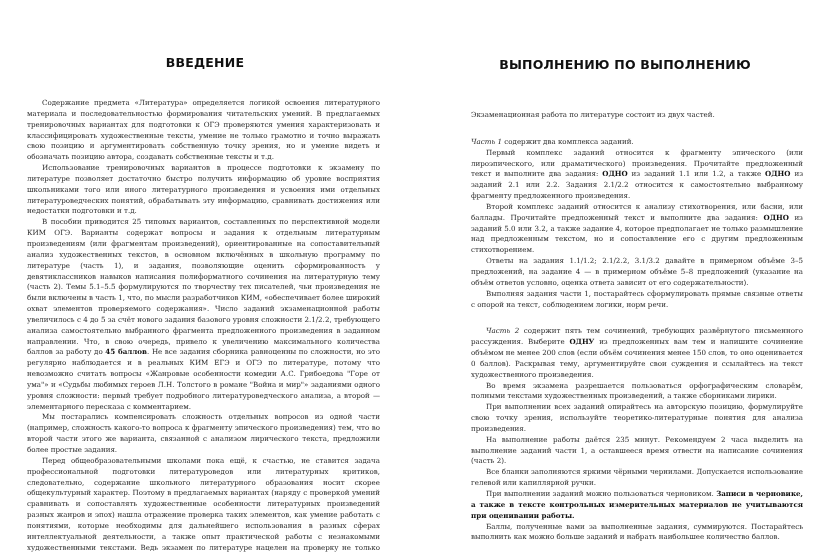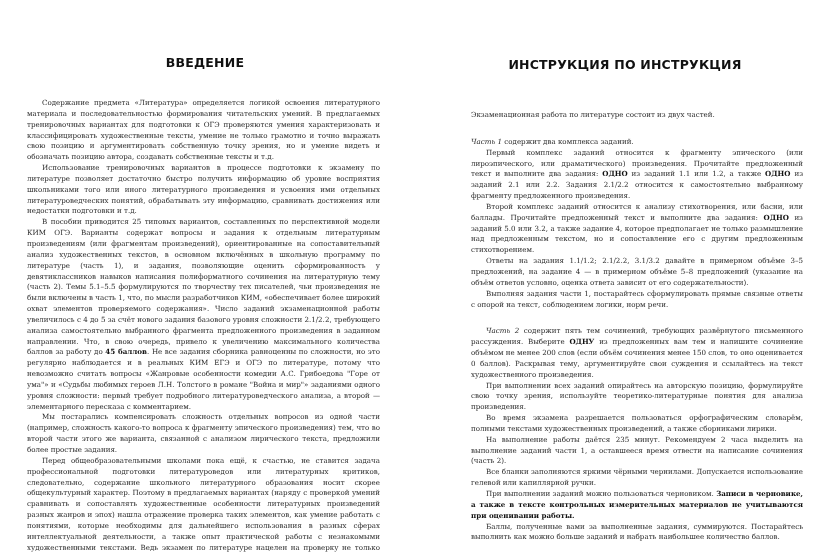--- a/index.html
+++ b/index.html
@@ -31,31 +31,31 @@
     <p>Содержание предмета «Литература» определяется логикой освоения литературного материала и последовательностью формирования читательских умений. В предлагаемых тренировочных вариантах для подготовки к ОГЭ проверяются умения характеризовать и классифицировать художественные тексты, умение не только грамотно и точно выражать свою позицию и аргументировать собственную точку зрения, но и умение видеть и обозначать позицию автора, создавать собственные тексты и т.д.</p>
     <p>Использование тренировочных вариантов в процессе подготовки к экзамену по литературе позволяет достаточно быстро получить информацию об уровне восприятия школьниками того или иного литературного произведения и усвоения ими отдельных литературоведческих понятий, обрабатывать эту информацию, сравнивать достижения или недостатки подготовки и т.д.</p>
     <p><span>В пособии приводится 25 типовых вариантов, составленных по перспективной модели КИМ ОГЭ. Варианты содержат вопросы и задания к отдельным литературным произведениям (или фрагментам произведений), ориентированные на сопоставительный анализ художественных текстов, в основном включённых в школьную программу по литературе (часть 1), и задания, позволяющие оценить сформированность у девятиклассников навыков написания полиформатного сочинения на литературную тему (часть 2). Темы 5.1–5.5 формулируются по творчеству тех писателей, чьи произведения не были включены в часть 1, что, по мысли разработчиков КИМ, «обеспечивает более широкий охват элементов проверяемого содержания». Число заданий экзаменационной работы увеличилось с 4 до 5 за счёт нового задания базового уровня сложности 2.1/2.2, требующего анализа самостоятельно выбранного фрагмента предложенного произведения в заданном направлении. Что, в свою очередь, привело к увеличению максимального количества баллов за работу до</span> <b>45 баллов</b><span>. Не все задания сборника равноценны по сложности, но это регулярно наблюдается и в реальных КИМ ЕГЭ и ОГЭ по литературе, потому что невозможно считать вопросы «Жанровые особенности комедии А.С. Грибоедова "Горе от ума"» и «Судьбы любимых героев Л.Н. Толстого в романе "Война и мир"» заданиями одного уровня сложности: первый требует подробного литературоведческого анализа, а второй — элементарного пересказа с комментарием.</span></p>
     <p>Мы постарались компенсировать сложность отдельных вопросов из одной части (например, сложность какого-то вопроса к фрагменту эпического произведения) тем, что во второй части этого же варианта, связанной с анализом лирического текста, предложили более простые задания.</p>
     <p>Перед общеобразовательными школами пока ещё, к счастью, не ставится задача профессиональной подготовки литературоведов или литературных критиков, следовательно, содержание школьного литературного образования носит скорее общекультурный характер. Поэтому в предлагаемых вариантах (наряду с проверкой умений сравнивать и сопоставлять художественные особенности литературных произведений разных жанров и эпох) нашла отражение проверка таких элементов, как умение работать с понятиями, которые необходимы для дальнейшего использования в разных сферах интеллектуальной деятельности, а также опыт практической работы с незнакомыми художественными текстами. Ведь экзамен по литературе нацелен на проверку не только глубины усвоения школьниками фактического материала, навыков анализа текста, но также призван оценивать приобретённые навыки самостоятельной исследовательской работы, уровень развития речи и логического мышления ученика.</p>
   </div>
 </div>
 
 <div class="page right">
   <h1>
-    <span>ИНСТРУКЦИЯ ПО ИНСТРУКЦИЯ</span><br>
+    <span>ВЫПОЛНЕНИЮ ПО ВЫПОЛНЕНИЮ</span><br>
   </h1>
   <div class="body">
     <p class="noindent">Экзаменационная работа по литературе состоит из двух частей.</p>
     <p class="noindent gap"><i>Часть 1</i><span> содержит два комплекса заданий.</span></p>
     <p><span>Первый комплекс заданий относится к фрагменту эпического (или лироэпического, или драматического) произведения. Прочитайте предложенный текст и выполните два задания: </span><b>ОДНО</b><span> из заданий 1.1 или 1.2, а также </span><b>ОДНО</b><span> из заданий 2.1 или 2.2. Задания 2.1/2.2 относится к самостоятельно выбранному фрагменту предложенного произведения.</span></p>
     <p><span>Второй комплекс заданий относится к анализу стихотворения, или басни, или баллады. Прочитайте предложенный текст и выполните два задания: </span><b>ОДНО</b><span> из заданий 5.0 или 3.2, а также задание 4, которое предполагает не только размышление над предложенным текстом, но и сопоставление его с другим предложенным стихотворением.</span></p>
     <p>Ответы на задания 1.1/1.2; 2.1/2.2, 3.1/3.2 давайте в примерном объёме 3–5 предложений, на задание 4 — в примерном объёме 5–8 предложений (указание на объём ответов условно, оценка ответа зависит от его содержательности).</p>
     <p>Выполняя задания части 1, постарайтесь сформулировать прямые связные ответы с опорой на текст, соблюдением логики, норм речи.</p>
     <p class="gap"><i>Часть 2</i><span> содержит пять тем сочинений, требующих развёрнутого письменного рассуждения. Выберите </span><b>ОДНУ</b><span> из предложенных вам тем и напишите сочинение объёмом не менее 200 слов (если объём сочинения менее 150 слов, то оно оценивается 0 баллов). Раскрывая тему, аргументируйте свои суждения и ссылайтесь на текст художественного произведения.</span></p>
+    <p>Во время экзамена разрешается пользоваться орфографическим словарём, полными текстами художественных произведений, а также сборниками лирики.</p>
     <p>При выполнении всех заданий опирайтесь на авторскую позицию, формулируйте свою точку зрения, используйте теоретико-литературные понятия для анализа произведения.</p>
-    <p>Во время экзамена разрешается пользоваться орфографическим словарём, полными текстами художественных произведений, а также сборниками лирики.</p>
     <p>На выполнение работы даётся 235 минут. Рекомендуем 2 часа выделить на выполнение заданий части 1, а оставшееся время отвести на написание сочинения (часть 2).</p>
     <p>Все бланки заполняются яркими чёрными чернилами. Допускается использование гелевой или капиллярной ручки.</p>
     <p><span>При выполнении заданий можно пользоваться черновиком. </span><b>Записи в черновике, а также в тексте контрольных измерительных материалов не учитываются при оценивании работы.</b></p>
     <p>Баллы, полученные вами за выполненные задания, суммируются. Постарайтесь выполнить как можно больше заданий и набрать наибольшее количество баллов.</p>
     <p class="wish">Желаем успеха!</p>
   </div>
 </div>
 
 </body></html>

